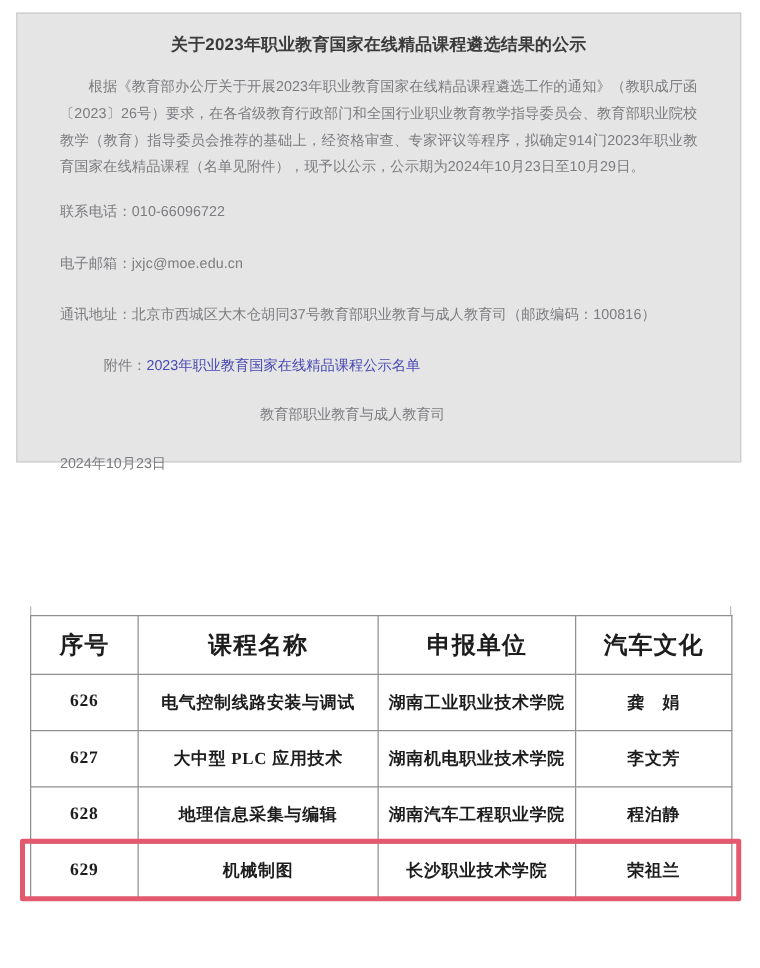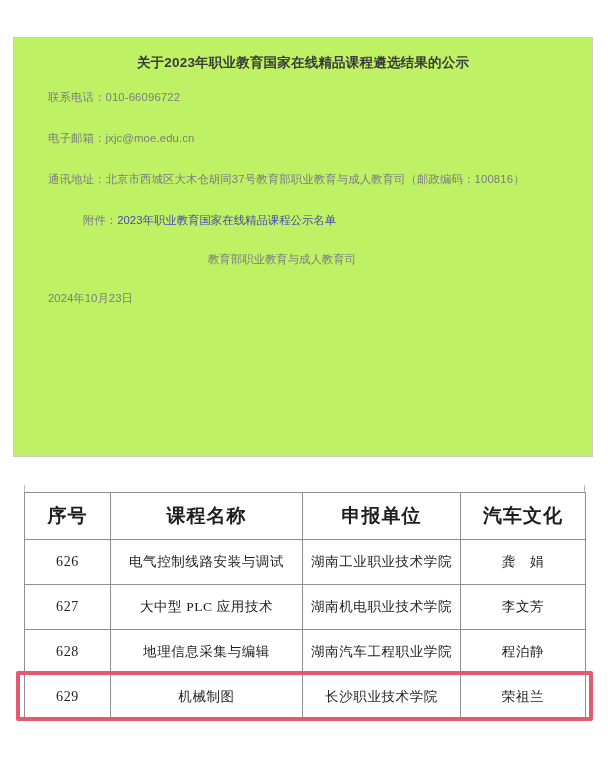--- a/index.html
+++ b/index.html
@@ -14,26 +14,25 @@
     overflow: hidden;
     position: relative;
   }
 
   
   .doc-card {
     position: absolute;
     left: 13px;
     top: 10px;
     width: 580px;
-    height: 420px;
+    height: 360px;
     box-sizing: border-box;
     border: 1px solid #c9cbcd;
-    background: #bef264;
+    background: #e5e5e5;
     padding: 0;
-    margin-top: 27px;
   }
 
   .doc-title {
     text-align: center;
     font-size: 13.5px;
     font-weight: bold;
     color: #3b3b3b;
     letter-spacing: 0.2px;
     margin: 16px 40px 0 40px;
     line-height: 1.4;
@@ -107,21 +106,21 @@
   table.course-table {
     border-collapse: collapse;
     width: 561px;
     table-layout: fixed;
   }
   table.course-table td,
   table.course-table th {
     border: 1px solid #8d8f91;
     text-align: center;
     vertical-align: middle;
-    font-weight: normal;
+    font-weight: bold;
     color: #1d1d1d;
     font-family: "Liberation Serif", "DejaVu Serif", serif;
   }
   table.course-table thead th {
     height: 44px;
     font-size: 19px;
     font-weight: bold;
     letter-spacing: 1px;
   }
   table.course-table tbody td {
@@ -153,20 +152,21 @@
 </style>
 </head>
 <body>
 
 <div class="doc-card">
 
   <div class="doc-title">关于2023年职业教育国家在线精品课程遴选结果的公示</div>
 
   <div class="doc-body">
 
+    <p class="para">根据《教育部办公厅关于开展2023年职业教育国家在线精品课程遴选工作的通知》（教职成厅函〔2023〕26号）要求，在各省级教育行政部门和全国行业职业教育教学指导委员会、教育部职业院校教学（教育）指导委员会推荐的基础上，经资格审查、专家评议等程序，拟确定914门2023年职业教育国家在线精品课程（名单见附件），现予以公示，公示期为2024年10月23日至10月29日。</p>
 
 
     <div class="info-line">联系电话：010-66096722</div>
 
     <div class="info-line">电子邮箱：jxjc@moe.edu.cn</div>
 
     <div class="info-line">通讯地址：北京市西城区大木仓胡同37号教育部职业教育与成人教育司（邮政编码：100816）</div>
 
     <div class="attach-line"><span>附件：</span><a class="attach-link">2023年职业教育国家在线精品课程公示名单</a></div>
 

